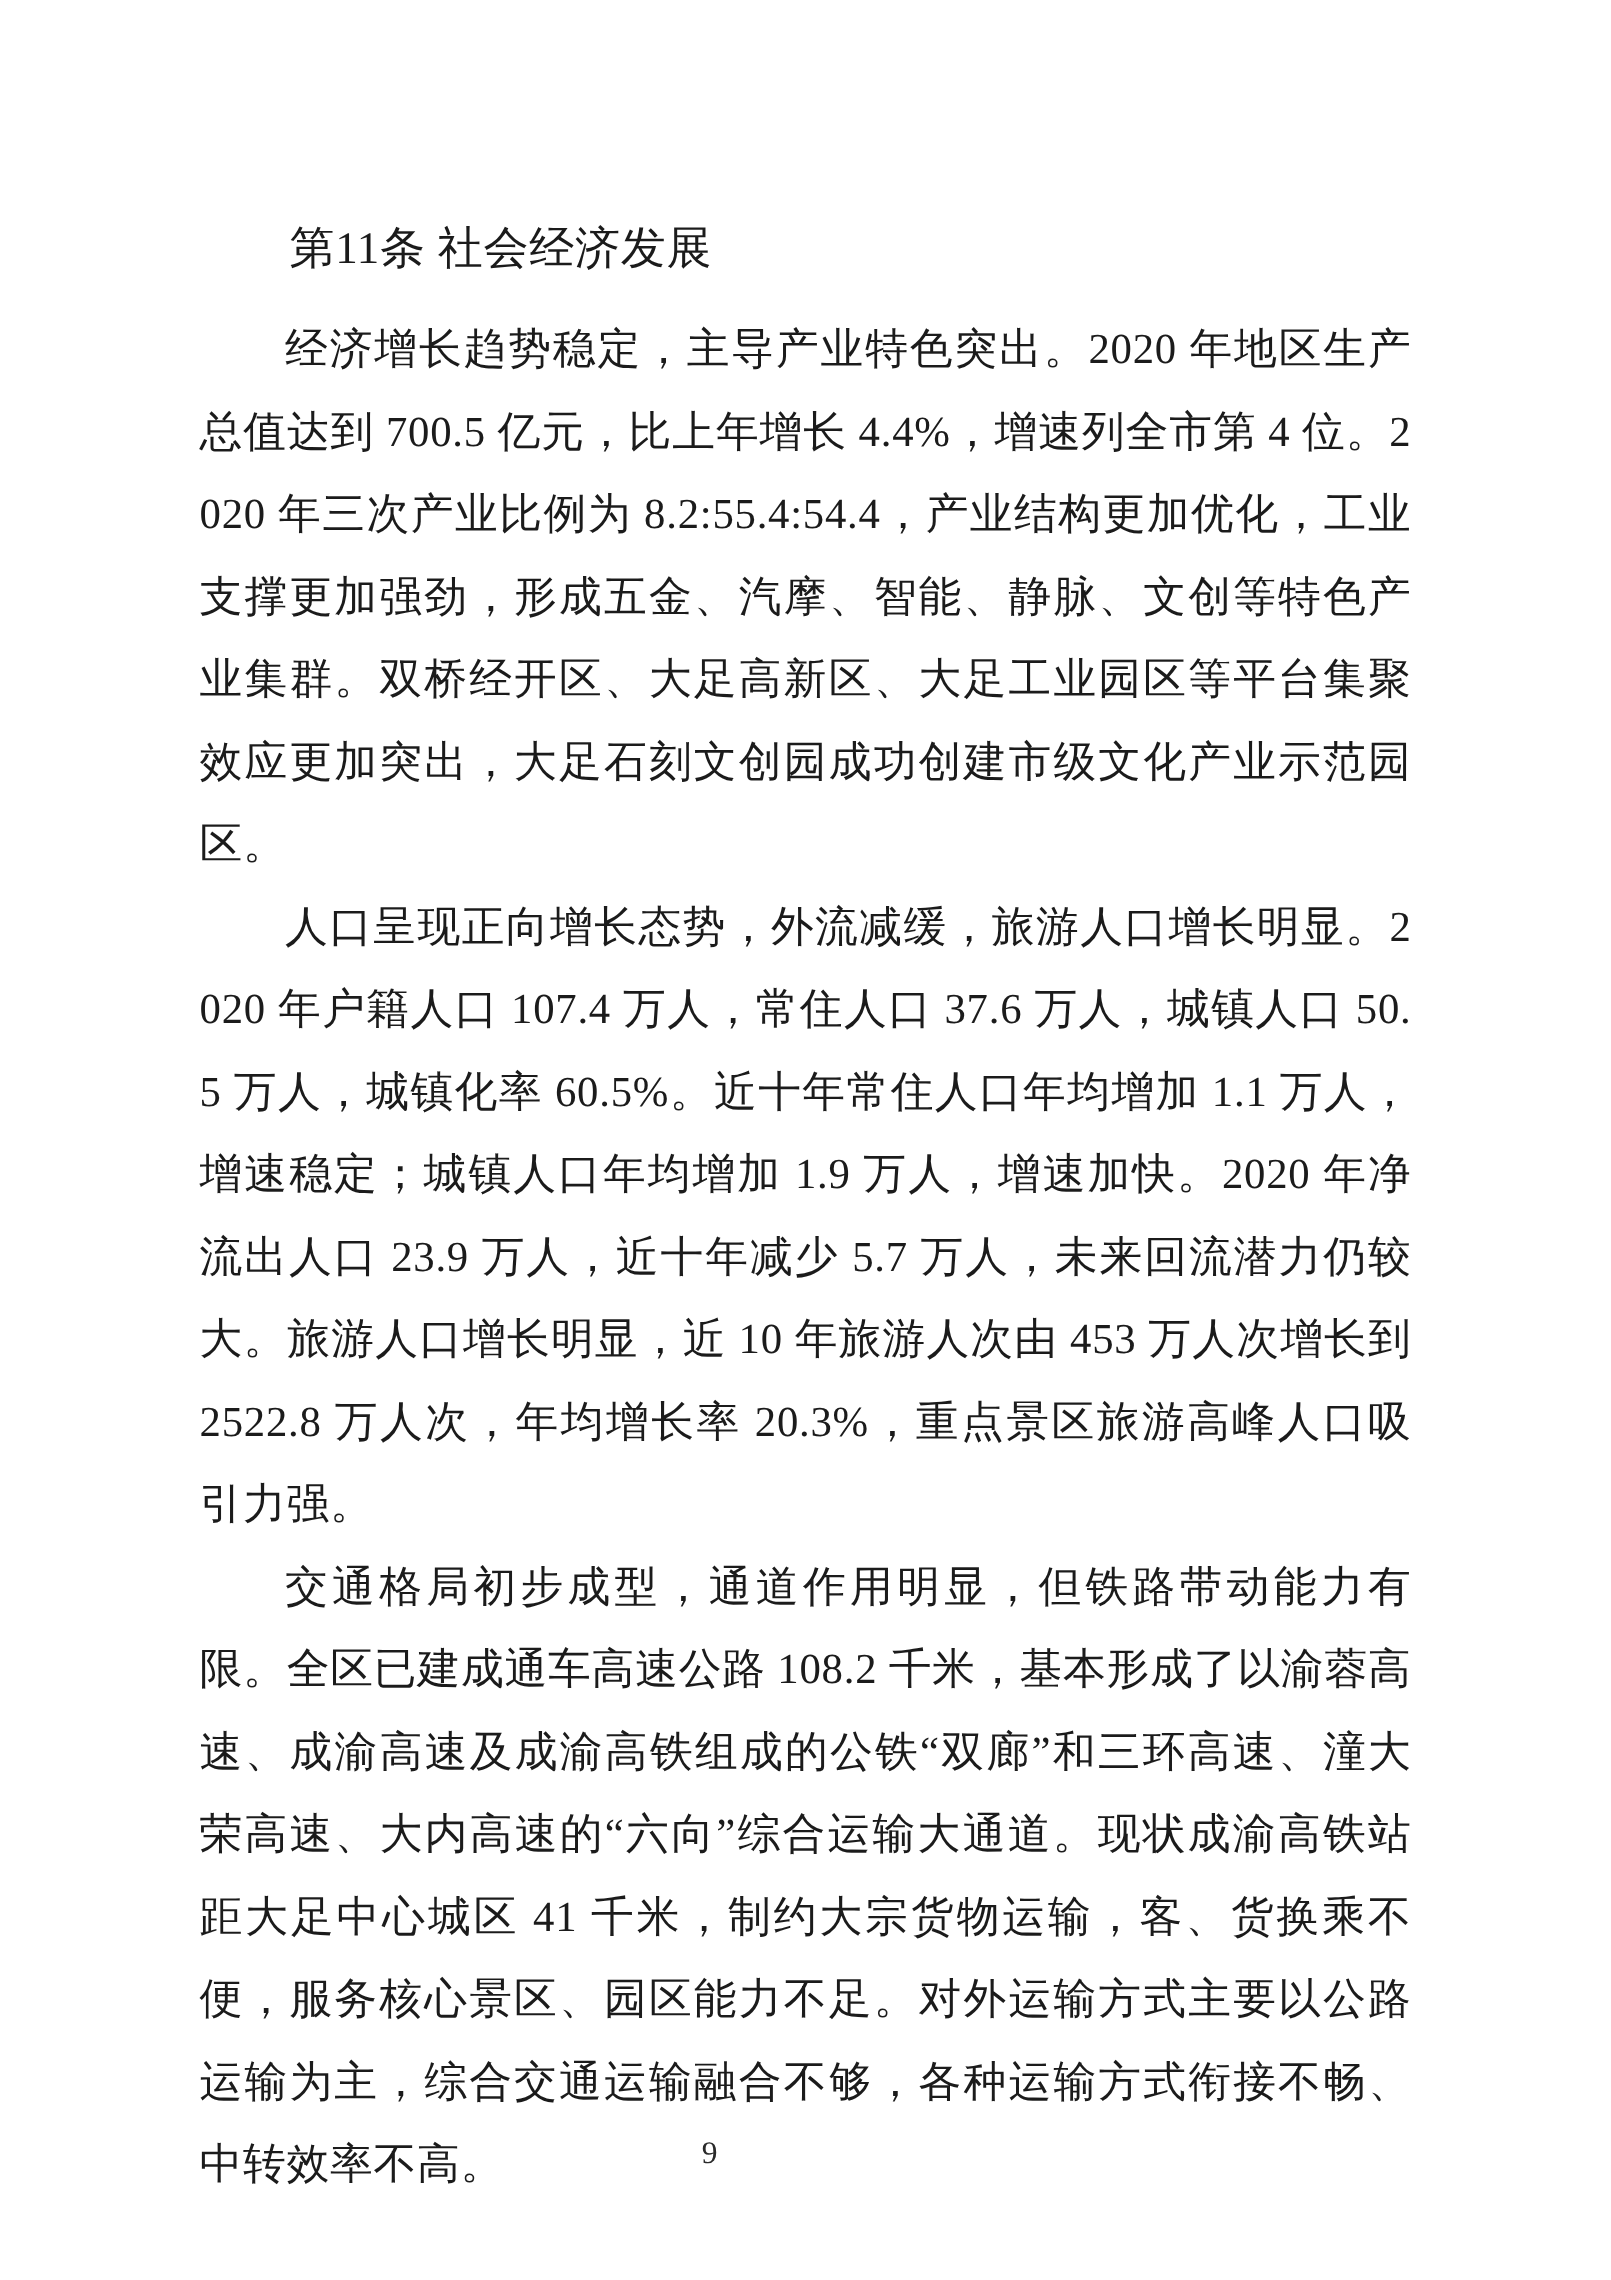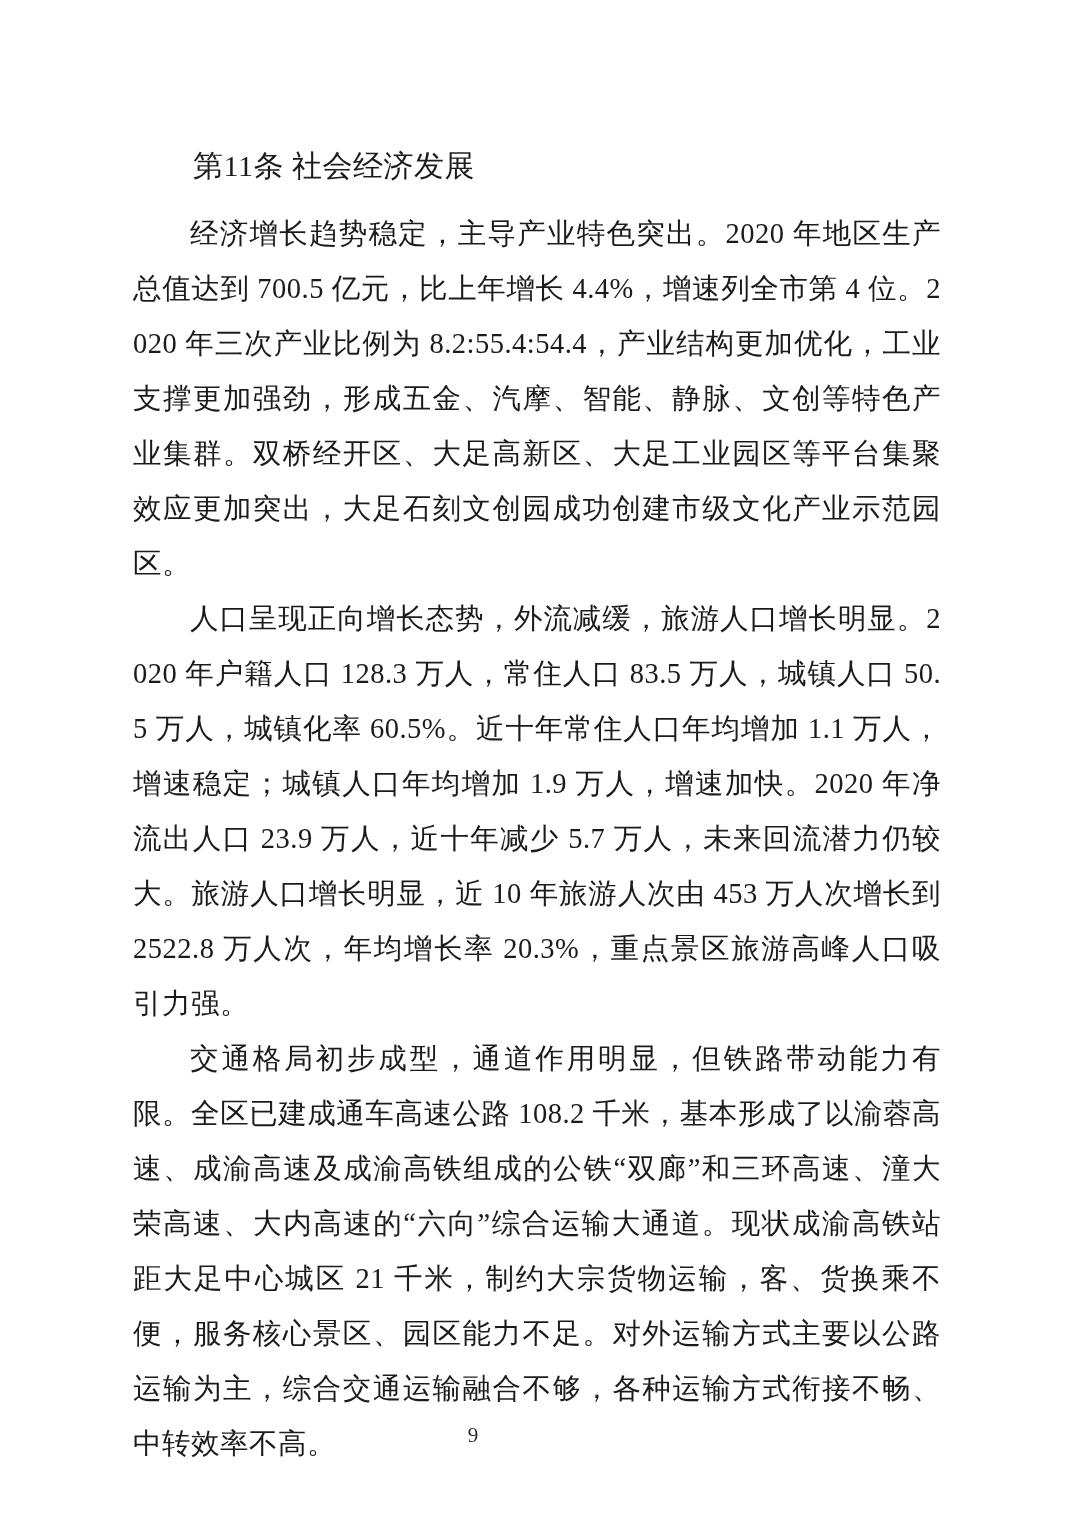--- a/index.html
+++ b/index.html
@@ -51,17 +51,17 @@
     color: #2a2a2a;
   }
 </style>
 </head>
 <body>
 
 <div class="page">
   <div class="content">
     <h2 class="section-heading">第11条 社会经济发展</h2>
     <p class="para">经济增长趋势稳定，主导产业特色突出。2020 年地区生产总值达到 700.5 亿元，比上年增长 4.4%，增速列全市第 4 位。2020 年三次产业比例为 8.2:55.4:54.4，产业结构更加优化，工业支撑更加强劲，形成五金、汽摩、智能、静脉、文创等特色产业集群。双桥经开区、大足高新区、大足工业园区等平台集聚效应更加突出，大足石刻文创园成功创建市级文化产业示范园区。</p>
-    <p class="para">人口呈现正向增长态势，外流减缓，旅游人口增长明显。2020 年户籍人口 128.3 万人，常住人口 83.5 万人，城镇人口 50.5 万人，城镇化率 60.5%。近十年常住人口年均增加 1.1 万人，增速稳定；城镇人口年均增加 1.9 万人，增速加快。2020 年净流出人口 23.9 万人，近十年减少 5.7 万人，未来回流潜力仍较大。旅游人口增长明显，近 10 年旅游人次由 453 万人次增长到 2522.8 万人次，年均增长率 20.3%，重点景区旅游高峰人口吸引力强。</p>
-    <p class="para">交通格局初步成型，通道作用明显，但铁路带动能力有限。全区已建成通车高速公路 108.2 千米，基本形成了以渝蓉高速、成渝高速及成渝高铁组成的公铁“双廊”和三环高速、潼大荣高速、大内高速的“六向”综合运输大通道。现状成渝高铁站距大足中心城区 21 千米，制约大宗货物运输，客、货换乘不便，服务核心景区、园区能力不足。对外运输方式主要以公路运输为主，综合交通运输融合不够，各种运输方式衔接不畅、中转效率不高。</p>
+    <p class="para">人口呈现正向增长态势，外流减缓，旅游人口增长明显。2020 年户籍人口 107.4 万人，常住人口 37.6 万人，城镇人口 50.5 万人，城镇化率 60.5%。近十年常住人口年均增加 1.1 万人，增速稳定；城镇人口年均增加 1.9 万人，增速加快。2020 年净流出人口 23.9 万人，近十年减少 5.7 万人，未来回流潜力仍较大。旅游人口增长明显，近 10 年旅游人次由 453 万人次增长到 2522.8 万人次，年均增长率 20.3%，重点景区旅游高峰人口吸引力强。</p>
+    <p class="para">交通格局初步成型，通道作用明显，但铁路带动能力有限。全区已建成通车高速公路 108.2 千米，基本形成了以渝蓉高速、成渝高速及成渝高铁组成的公铁“双廊”和三环高速、潼大荣高速、大内高速的“六向”综合运输大通道。现状成渝高铁站距大足中心城区 41 千米，制约大宗货物运输，客、货换乘不便，服务核心景区、园区能力不足。对外运输方式主要以公路运输为主，综合交通运输融合不够，各种运输方式衔接不畅、中转效率不高。</p>
   </div>
   <div class="page-number">9</div>
 </div>
 
 </body></html>

